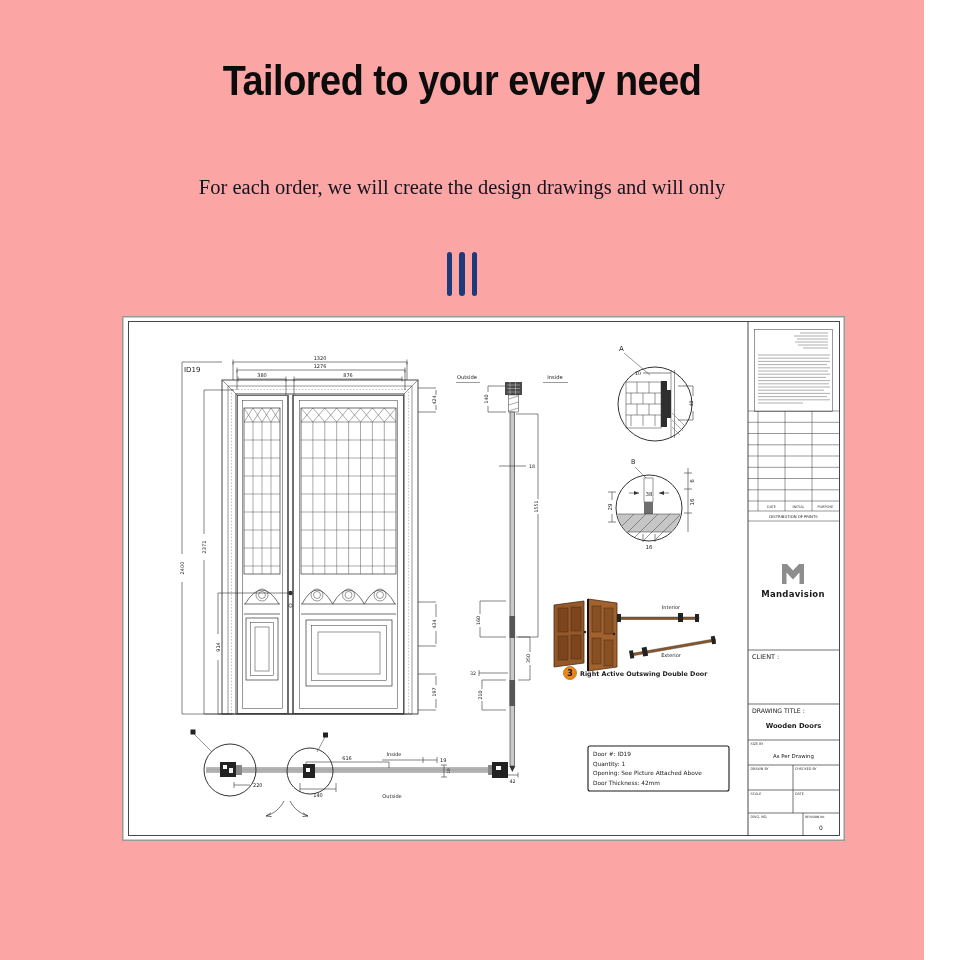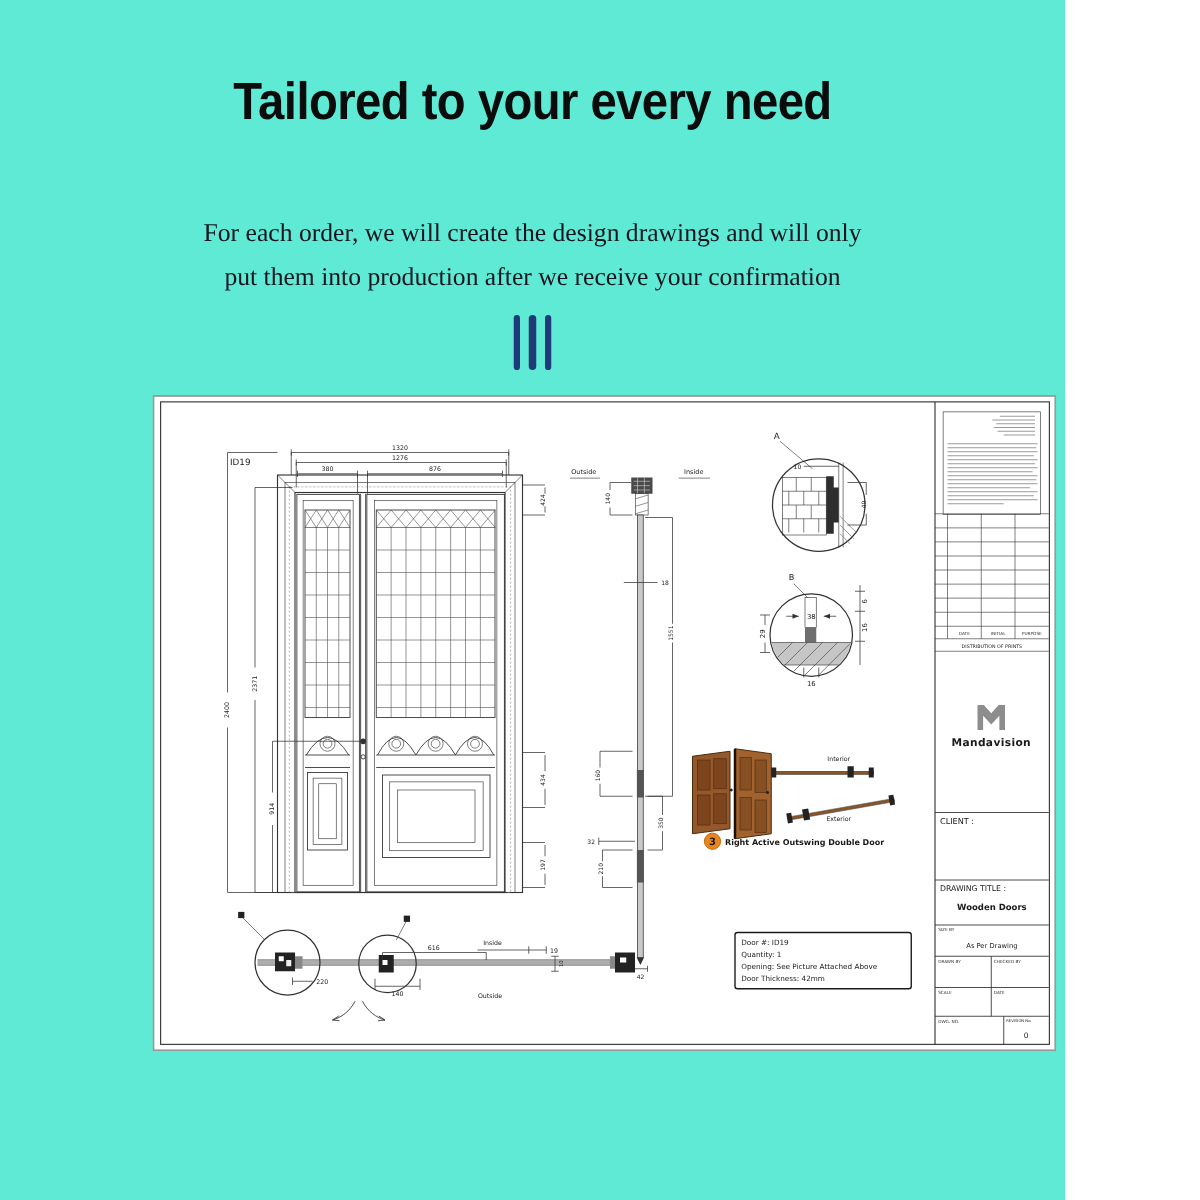--- a/index.html
+++ b/index.html
@@ -1,16 +1,16 @@
 <!DOCTYPE html>
 <html><head>
 <meta charset="utf-8">
 <style>
   html,body{margin:0;padding:0;background:#fff;}
-  .page{position:relative;width:852px;height:960px;background:#5eead4;overflow:hidden;font-family:"Liberation Sans",sans-serif;}
+  .page{position:relative;width:924px;height:960px;background:#fca5a5;overflow:hidden;font-family:"Liberation Sans",sans-serif;}
   .title{position:absolute;top:57px;left:0;width:100%;margin:0;text-align:center;
          font-size:42px;font-weight:bold;color:#0c0c0c;letter-spacing:-.5px;
          transform:scaleX(.9);transform-origin:50% 50%;}
   .sub{position:absolute;top:170px;left:0;width:100%;text-align:center;
        font-family:Liberation Serif, serif;font-size:20.5px;line-height:35px;color:#14141f;}
   .divider{position:absolute;top:252px;left:0;width:100%;display:flex;justify-content:center;gap:7px;}
   .bar{width:5.5px;height:44px;border-radius:3px;background:#1e3a78;display:inline-block;}
   .sheet{position:absolute;top:316px;left:122px;width:723px;height:525px;}
   svg{display:block;font-family:"DejaVu Sans",sans-serif;}
   svg text{fill:#1a1a1a;}
@@ -28,21 +28,20 @@
 </style>
 </head>
 <body>
 
 <div class="page">
 
   <h1 class="title">Tailored to your every need</h1>
 
   <div class="sub">
     <div>For each order, we will create the design drawings and will only</div>
-    <div>put them into production after we receive your confirmation</div>
   </div>
 
   <div class="divider">
     <span class="bar" style="background: rgb(30, 58, 120);"></span>
     <span class="bar" style="background: rgb(30, 58, 120);"></span>
     <span class="bar" style="background: rgb(30, 58, 120);"></span>
   </div>
 
   <div class="sheet">
   <svg width="723" height="525" viewBox="0 0 723 525">

